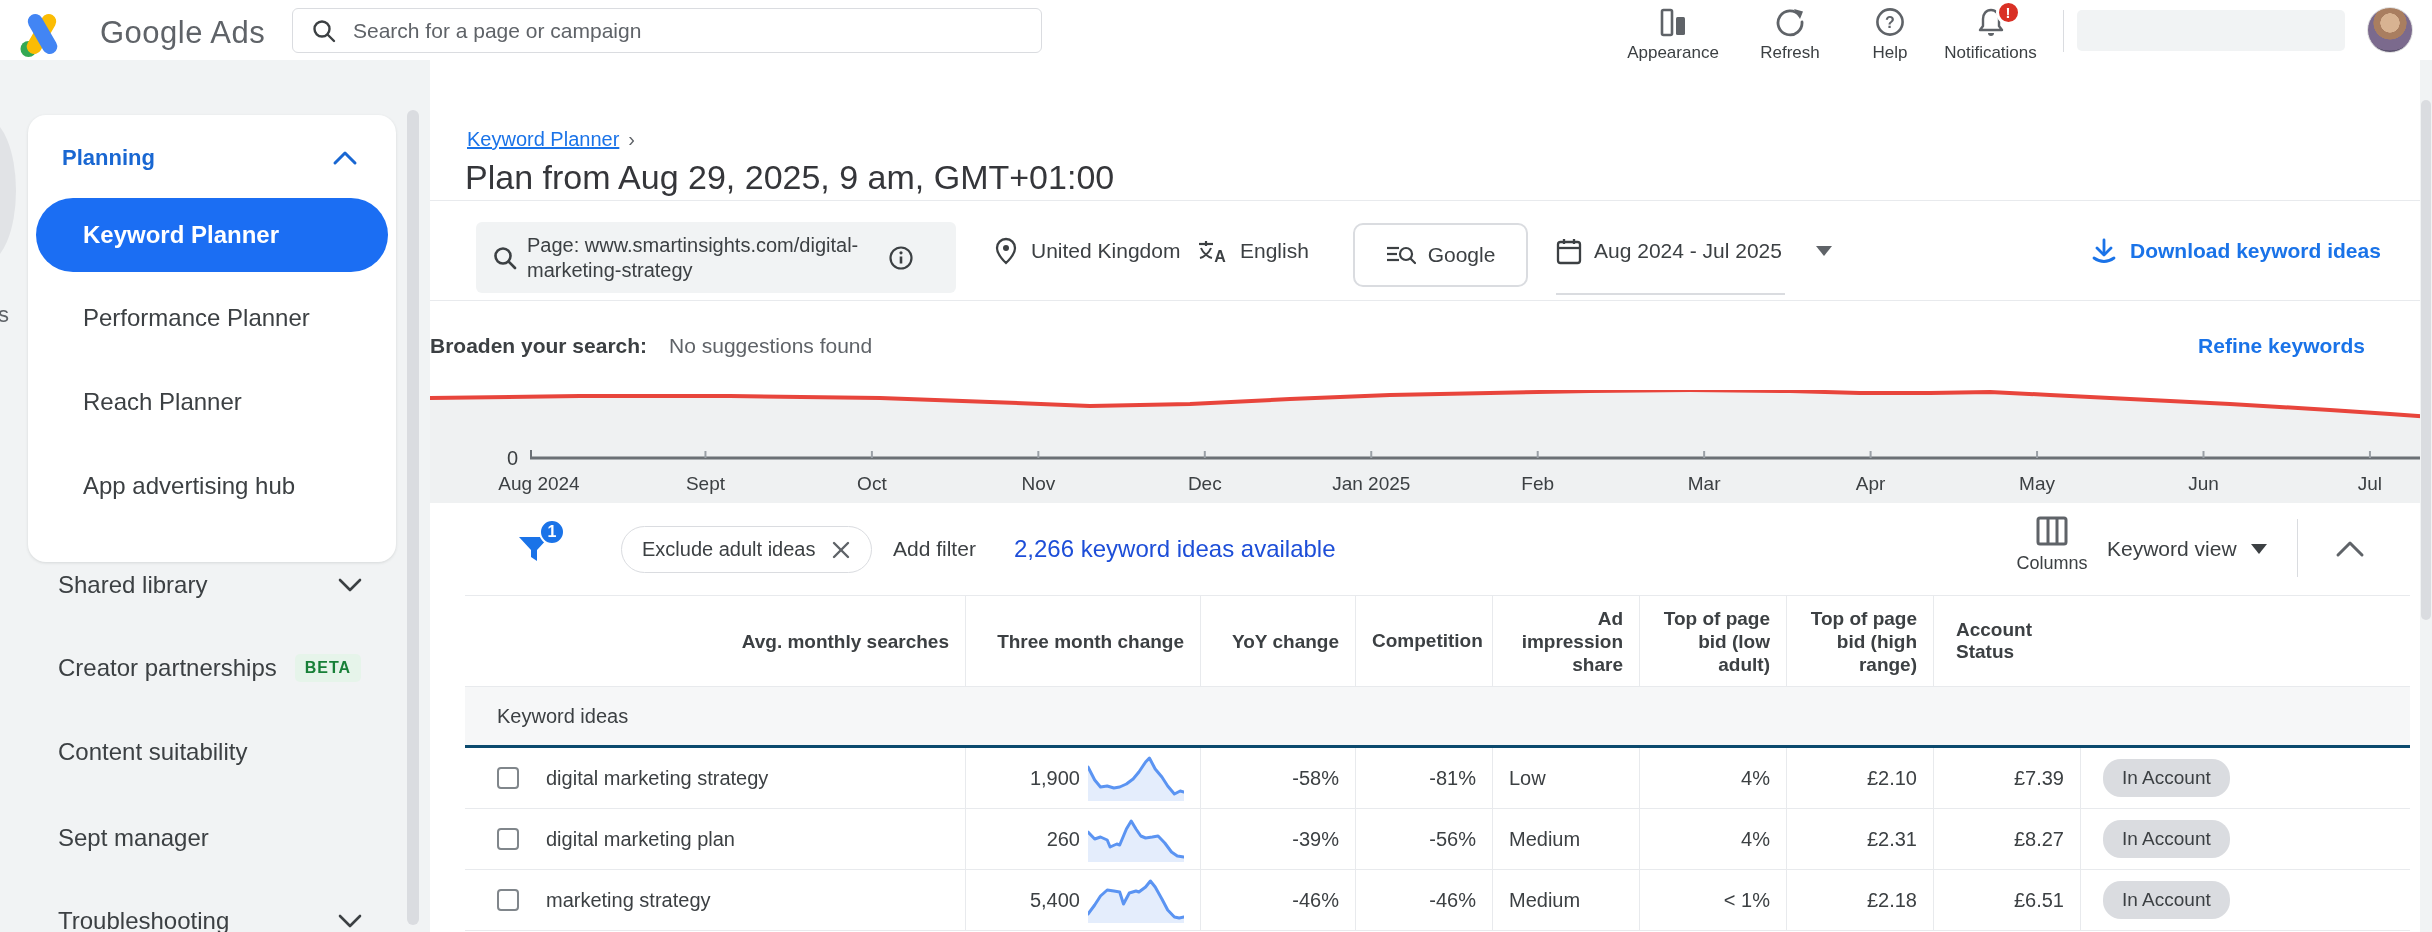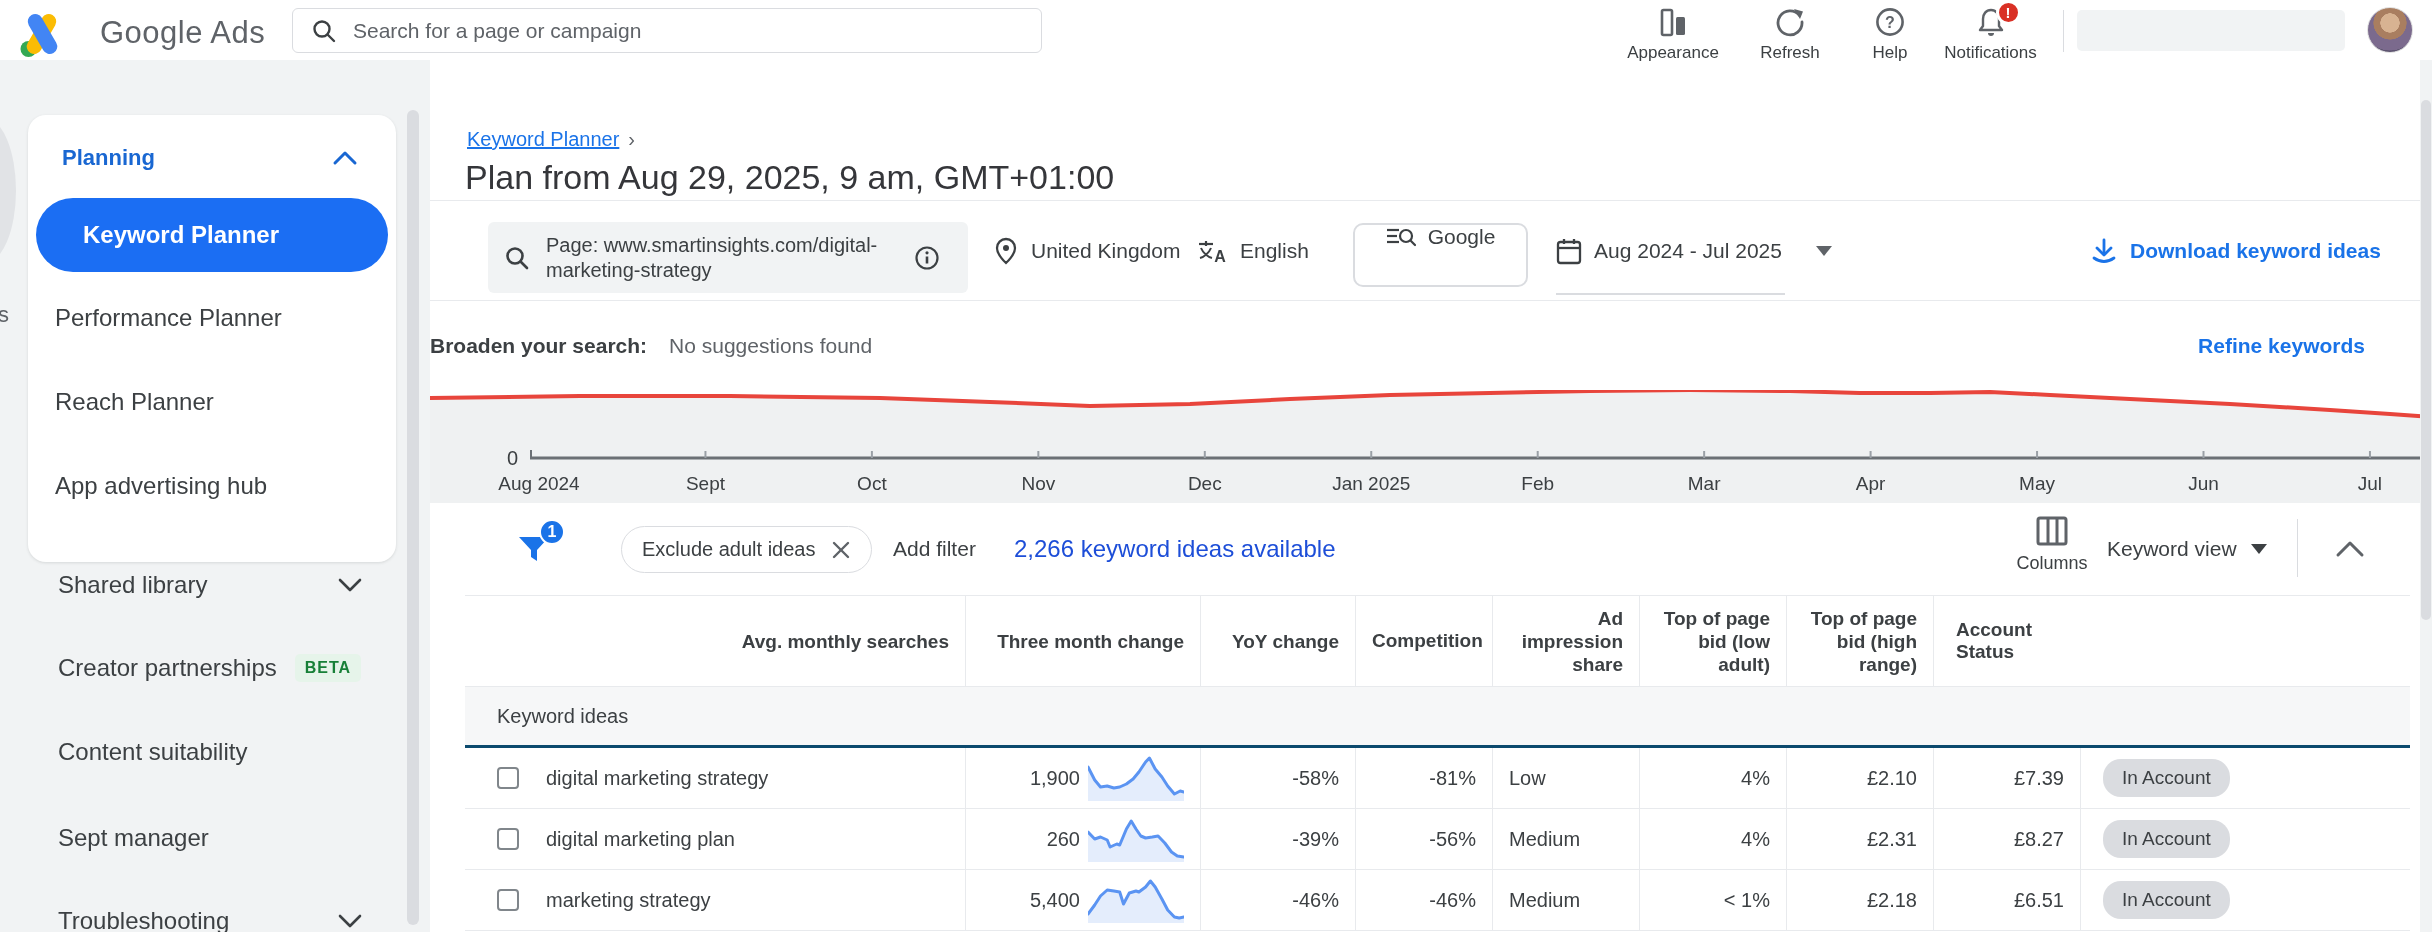--- a/index.html
+++ b/index.html
@@ -22,38 +22,38 @@
     background:radial-gradient(circle at 50% 34%,#d8b392 0 26%,#a97e60 27% 45%,#7b6a8d 46% 75%,#5d5470 76%);border:1px solid #e0e0e0}
 
   
   .app-body{display:flex;height:872px}
   .sidebar{position:relative;width:430px;flex:none;background:#f1f3f4;overflow:hidden}
   .rail-circle{position:absolute;left:-46px;top:58px;width:62px;height:145px;border-radius:50%;background:#e1e3e6}
   .rail-s{position:absolute;left:-2px;top:242px;font-size:22px;color:#5f6368}
   .nav-card{position:absolute;left:28px;top:55px;width:368px;height:447px;background:#fff;border-radius:18px;box-shadow:0 1px 3px rgba(60,64,67,.15)}
   .nav-card-header{display:flex;align-items:center;justify-content:space-between;padding:30px 38px 0 34px;color:#1967d2;font-size:22px;font-weight:bold}
   .pill{position:absolute;left:8px;top:83px;width:352px;height:74px;border-radius:37px;background:#1b6ef3;color:#fff;display:flex;align-items:center;padding-left:47px;font-size:24px;font-weight:bold;cursor:pointer}
-  .card-item{position:absolute;left:0;width:100%;height:84px;display:flex;align-items:center;padding-left:27px;font-size:24px;color:#3c4043;cursor:pointer}
+  .card-item{position:absolute;left:0;width:100%;height:84px;display:flex;align-items:center;padding-left:55px;font-size:24px;color:#3c4043;cursor:pointer}
   .side-item{position:absolute;left:0;width:430px;height:84px;display:flex;align-items:center;padding:0 68px 0 58px;font-size:24px;color:#3c4043;cursor:pointer}
   .side-item .chev{margin-left:auto}
   .beta{margin-left:18px;background:#e6f4ea;color:#188038;font-size:16px;font-weight:bold;letter-spacing:1px;padding:5px 10px;border-radius:5px}
   .side-scroll{position:absolute;left:407px;top:50px;width:12px;height:815px;border-radius:6px;background:#dadce0}
 
   
   .main{position:relative;flex:1;background:#fff}
   .breadcrumb{position:absolute;left:37px;top:68px;font-size:20px;display:flex;gap:9px;align-items:center}
   .breadcrumb a{color:#1a73e8;text-decoration:underline;cursor:pointer}
   .crumb-sep{color:#5f6368}
   .page-title{position:absolute;left:35px;top:98px;font-size:34px;font-weight:normal;color:#35363a}
 
   .toolbar-row{position:absolute;left:0;right:0;top:140px;height:100px;border-top:1px solid #e8eaed}
-  .page-chip{position:absolute;left:58px;top:21px;width:480px;height:71px;background:#f1f3f4;border-radius:6px;display:flex;align-items:center;gap:16px;padding:0 16px;cursor:pointer}
+  .page-chip{position:absolute;left:46px;top:21px;width:480px;height:71px;background:#f1f3f4;border-radius:6px;display:flex;align-items:center;gap:9px;padding:0 16px;cursor:pointer}
   .page-chip-text{width:352px;font-size:20px;line-height:25px;overflow-wrap:anywhere}
   .tool-item{position:absolute;top:0;height:100%;display:flex;align-items:center;gap:12px;font-size:21px;color:#3c4043;cursor:pointer}
-  .google-chip{position:absolute;left:923px;top:22px;width:175px;height:64px;border:2px solid #dadce0;border-radius:10px;display:flex;justify-content:center;gap:12px;font-size:21px;cursor:pointer}
+  .google-chip{position:absolute;left:923px;top:22px;width:175px;height:64px;border:2px solid #dadce0;border-radius:10px;display:flex;align-items:center;justify-content:center;gap:12px;font-size:21px;cursor:pointer}
   .date-underline{position:absolute;left:1126px;top:92px;width:229px;height:2px;background:#dadce0}
   .caret{width:0;height:0;border-left:8px solid transparent;border-right:8px solid transparent;border-top:10px solid #5f6368}
   .download{color:#1a73e8;font-weight:bold}
 
   .broaden-row{position:absolute;left:0;right:0;top:240px;height:90px;border-top:1px solid #e8eaed;display:flex;align-items:center}
   .broaden-label{font-size:21px;font-weight:bold;color:#3c4043}
   .broaden-value{margin-left:22px;font-size:21px;color:#5f6368}
   .refine{position:absolute;right:67px;font-size:21px;font-weight:bold;color:#1a73e8;cursor:pointer}
 
   .chart-band{position:absolute;left:0;right:0;top:330px;height:113px;background:#eff1f2}

